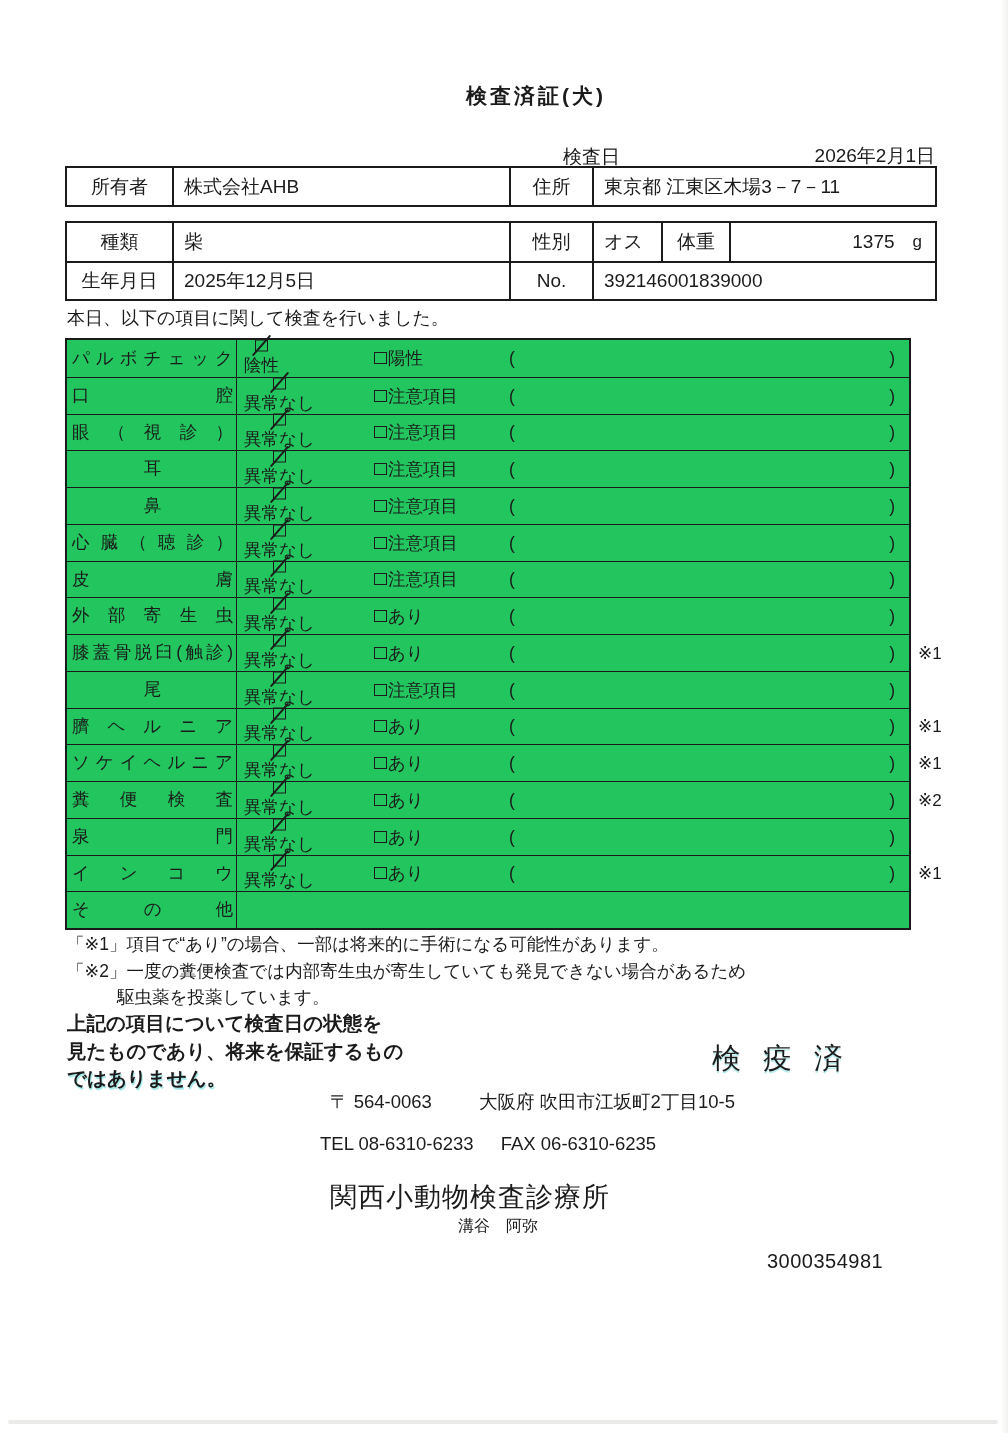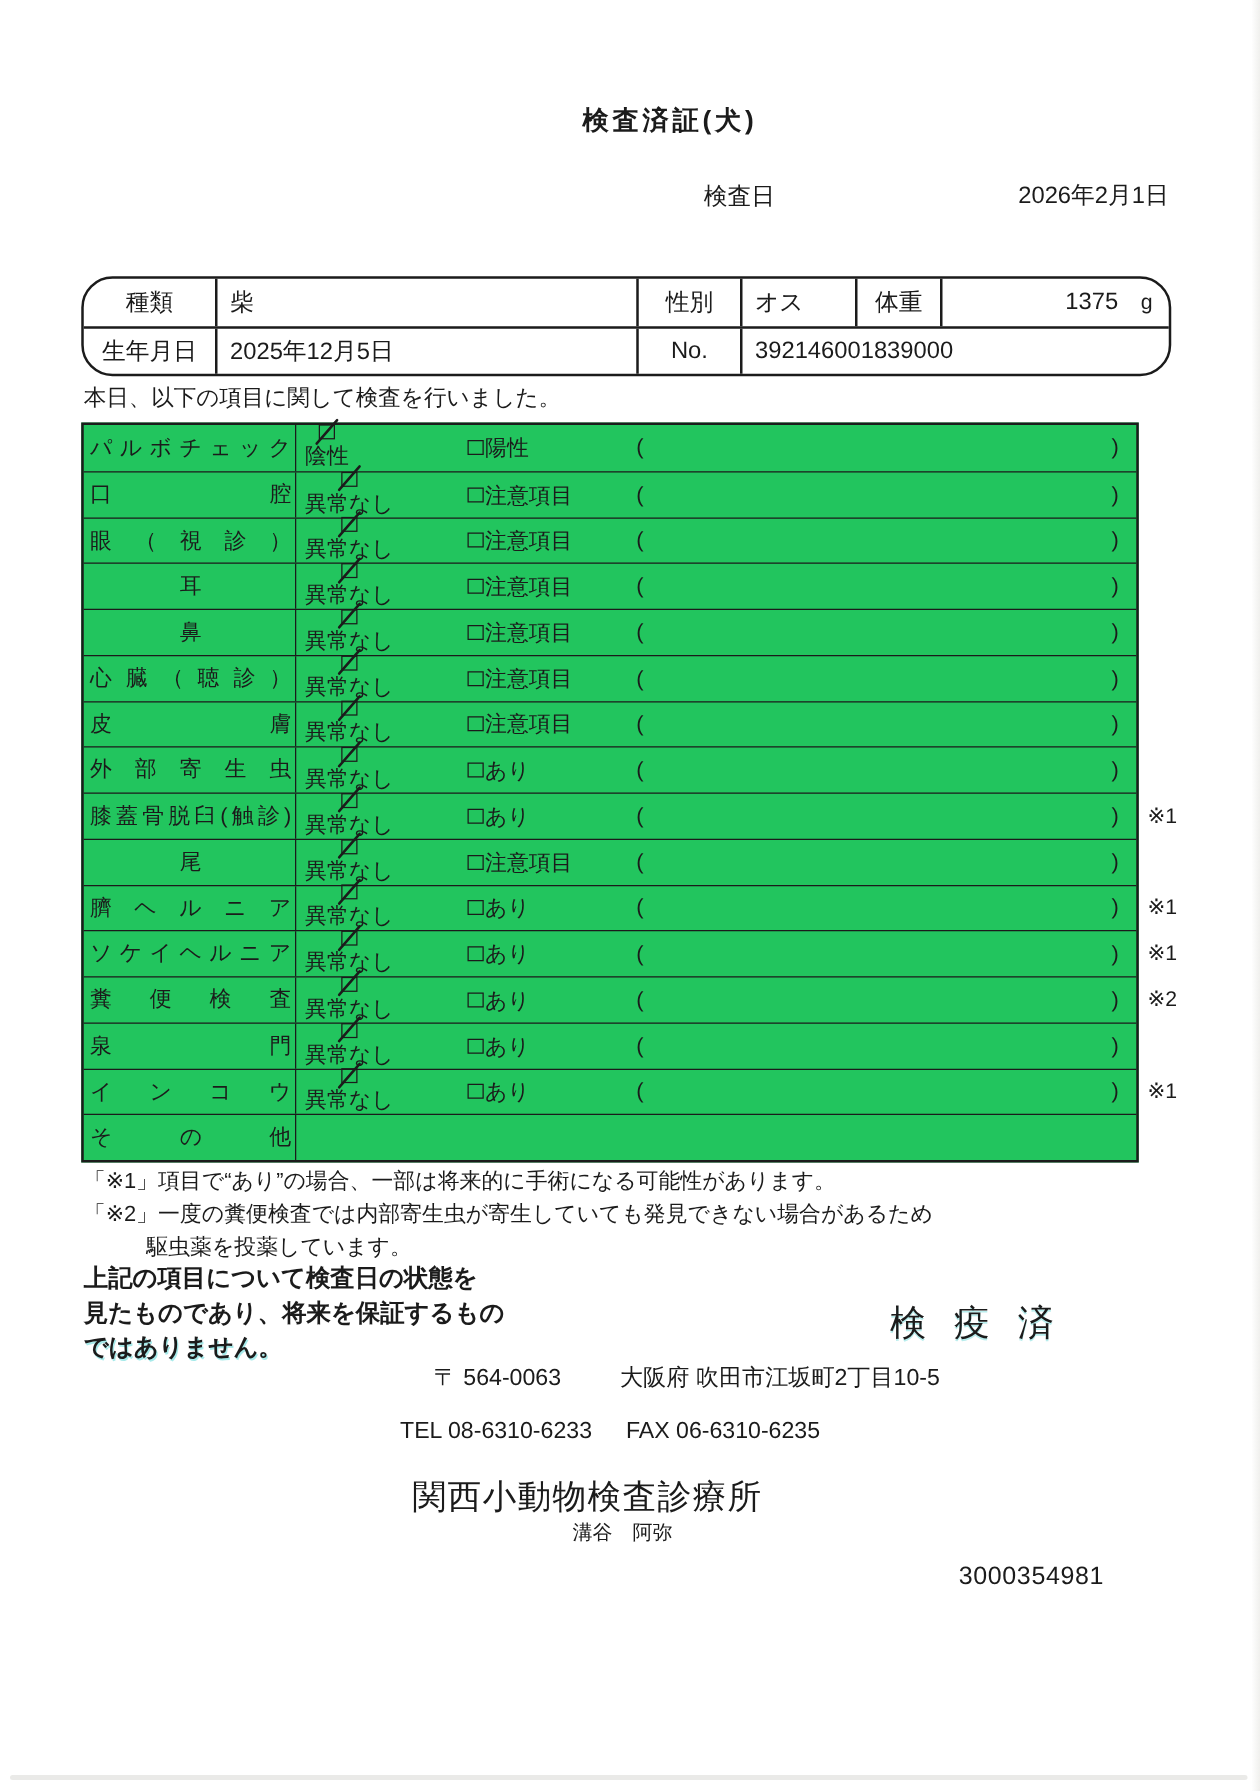--- a/index.html
+++ b/index.html
@@ -12,30 +12,30 @@
   .doc-title {
     position:absolute; top:82px; left:0; width:100%;
     text-align:center; font-size:21px; font-weight:bold; letter-spacing:3px;padding-left:32px;
   }
   .exam-date-label { position:absolute; top:144px; left:563px; font-size:19px; }
   .exam-date-value { position:absolute; top:143px; right:73px; font-size:19px; }
 
   
   .tbl { position:absolute; left:65px; width:872px; border:2.6px solid #1b1b1b; box-sizing:border-box; }
   .tbl-owner { top:166px; }
-  .tbl-pet   { top:221px;border-radius:25px; }
+  .tbl-pet   { top:221px; }
   .trow { display:flex; height:38px; box-sizing:border-box; }
   .tbl-owner .trow { height:37px; }
   .trow + .trow { border-top:2px solid #1b1b1b; }
   .tcell { display:flex; align-items:center; box-sizing:border-box; font-size:19px; }
   .tcell + .tcell { border-left:2px solid #1b1b1b; }
   .tcell.lab { justify-content:center; }
   .tcell.val { padding-left:10px; }
   .w-105 { width:105px; } .w-337 { width:337px; } .w-83 { width:83px; }
-  .w-92 { width:92px; } .w-68 { width:68px; } .w-rest { flex:1; }
+  .w-92 { width:69px; } .w-68 { width:68px; } .w-rest { flex:1; }
   .weight-cell { justify-content:flex-end; padding-right:13px; gap:18px; }
   .weight-cell .unit { font-size:17px; }
 
   .intro-line { position:absolute; top:306px; left:67px; font-size:18px; }
 
   
   .check-table {
     position:absolute; left:65px; top:338px; width:846px;
     border:2.3px solid #1b1b1b; box-sizing:border-box; background:#22c55e;
   }
@@ -75,21 +75,21 @@
   .footnote-indent { padding-left:50px; }
   .disclaimer { position:absolute; left:67px; top:1010px; font-size:19.5px; font-weight:600; line-height:27.5px; }
   .disclaimer .fringe { text-shadow:1px 1.5px 0 rgba(0,195,195,0.35); }
 
   
   .stamp {
     position:absolute; left:712px; top:1039px; font-size:29px; font-weight:500;
     letter-spacing:7px; white-space:nowrap;
     text-shadow:0 1.5px 0 rgba(0,190,190,0.28);
   }
-  .postal-line { position:absolute; left:347px; top:1089px; font-size:18.5px; white-space:nowrap; }
+  .postal-line { position:absolute; left:330px; top:1089px; font-size:18.5px; white-space:nowrap; }
   .postal-line .addr { margin-left:42px; }
   .tel-line { position:absolute; left:320px; top:1133px; font-size:18.5px; white-space:nowrap; }
   .tel-line .fax { margin-left:22px; }
   .clinic-name { position:absolute; left:330px; top:1179px; font-size:27px; letter-spacing:1px; }
   .vet-name { position:absolute; left:458px; top:1216px; font-size:16px; }
   .serial { position:absolute; left:767px; top:1250px; font-size:20px; letter-spacing:0.5px; }
 
   
   .scan-bottom {
     position:absolute; left:8px; top:1420px; width:990px; height:4px;
@@ -103,20 +103,28 @@
 </head>
 <body>
 
 <div class="page">
 
   <div class="doc-title">検査済証(犬)</div>
 
   <span class="exam-date-label">検査日</span>
   <span class="exam-date-value">2026年2月1日</span>
 
+  <div class="tbl tbl-owner">
+    <div class="trow">
+      <div class="tcell lab w-105">所有者</div>
+      <div class="tcell val w-337">株式会社AHB</div>
+      <div class="tcell lab w-83">住所</div>
+      <div class="tcell val w-rest">東京都 江東区木場3－7－11</div>
+    </div>
+  </div>
 
   <div class="tbl tbl-pet">
     <div class="trow">
       <div class="tcell lab w-105">種類</div>
       <div class="tcell val w-337">柴</div>
       <div class="tcell lab w-83">性別</div>
       <div class="tcell val w-92">オス</div>
       <div class="tcell lab w-68">体重</div>
       <div class="tcell weight-cell w-rest">
         <span>1375</span>

